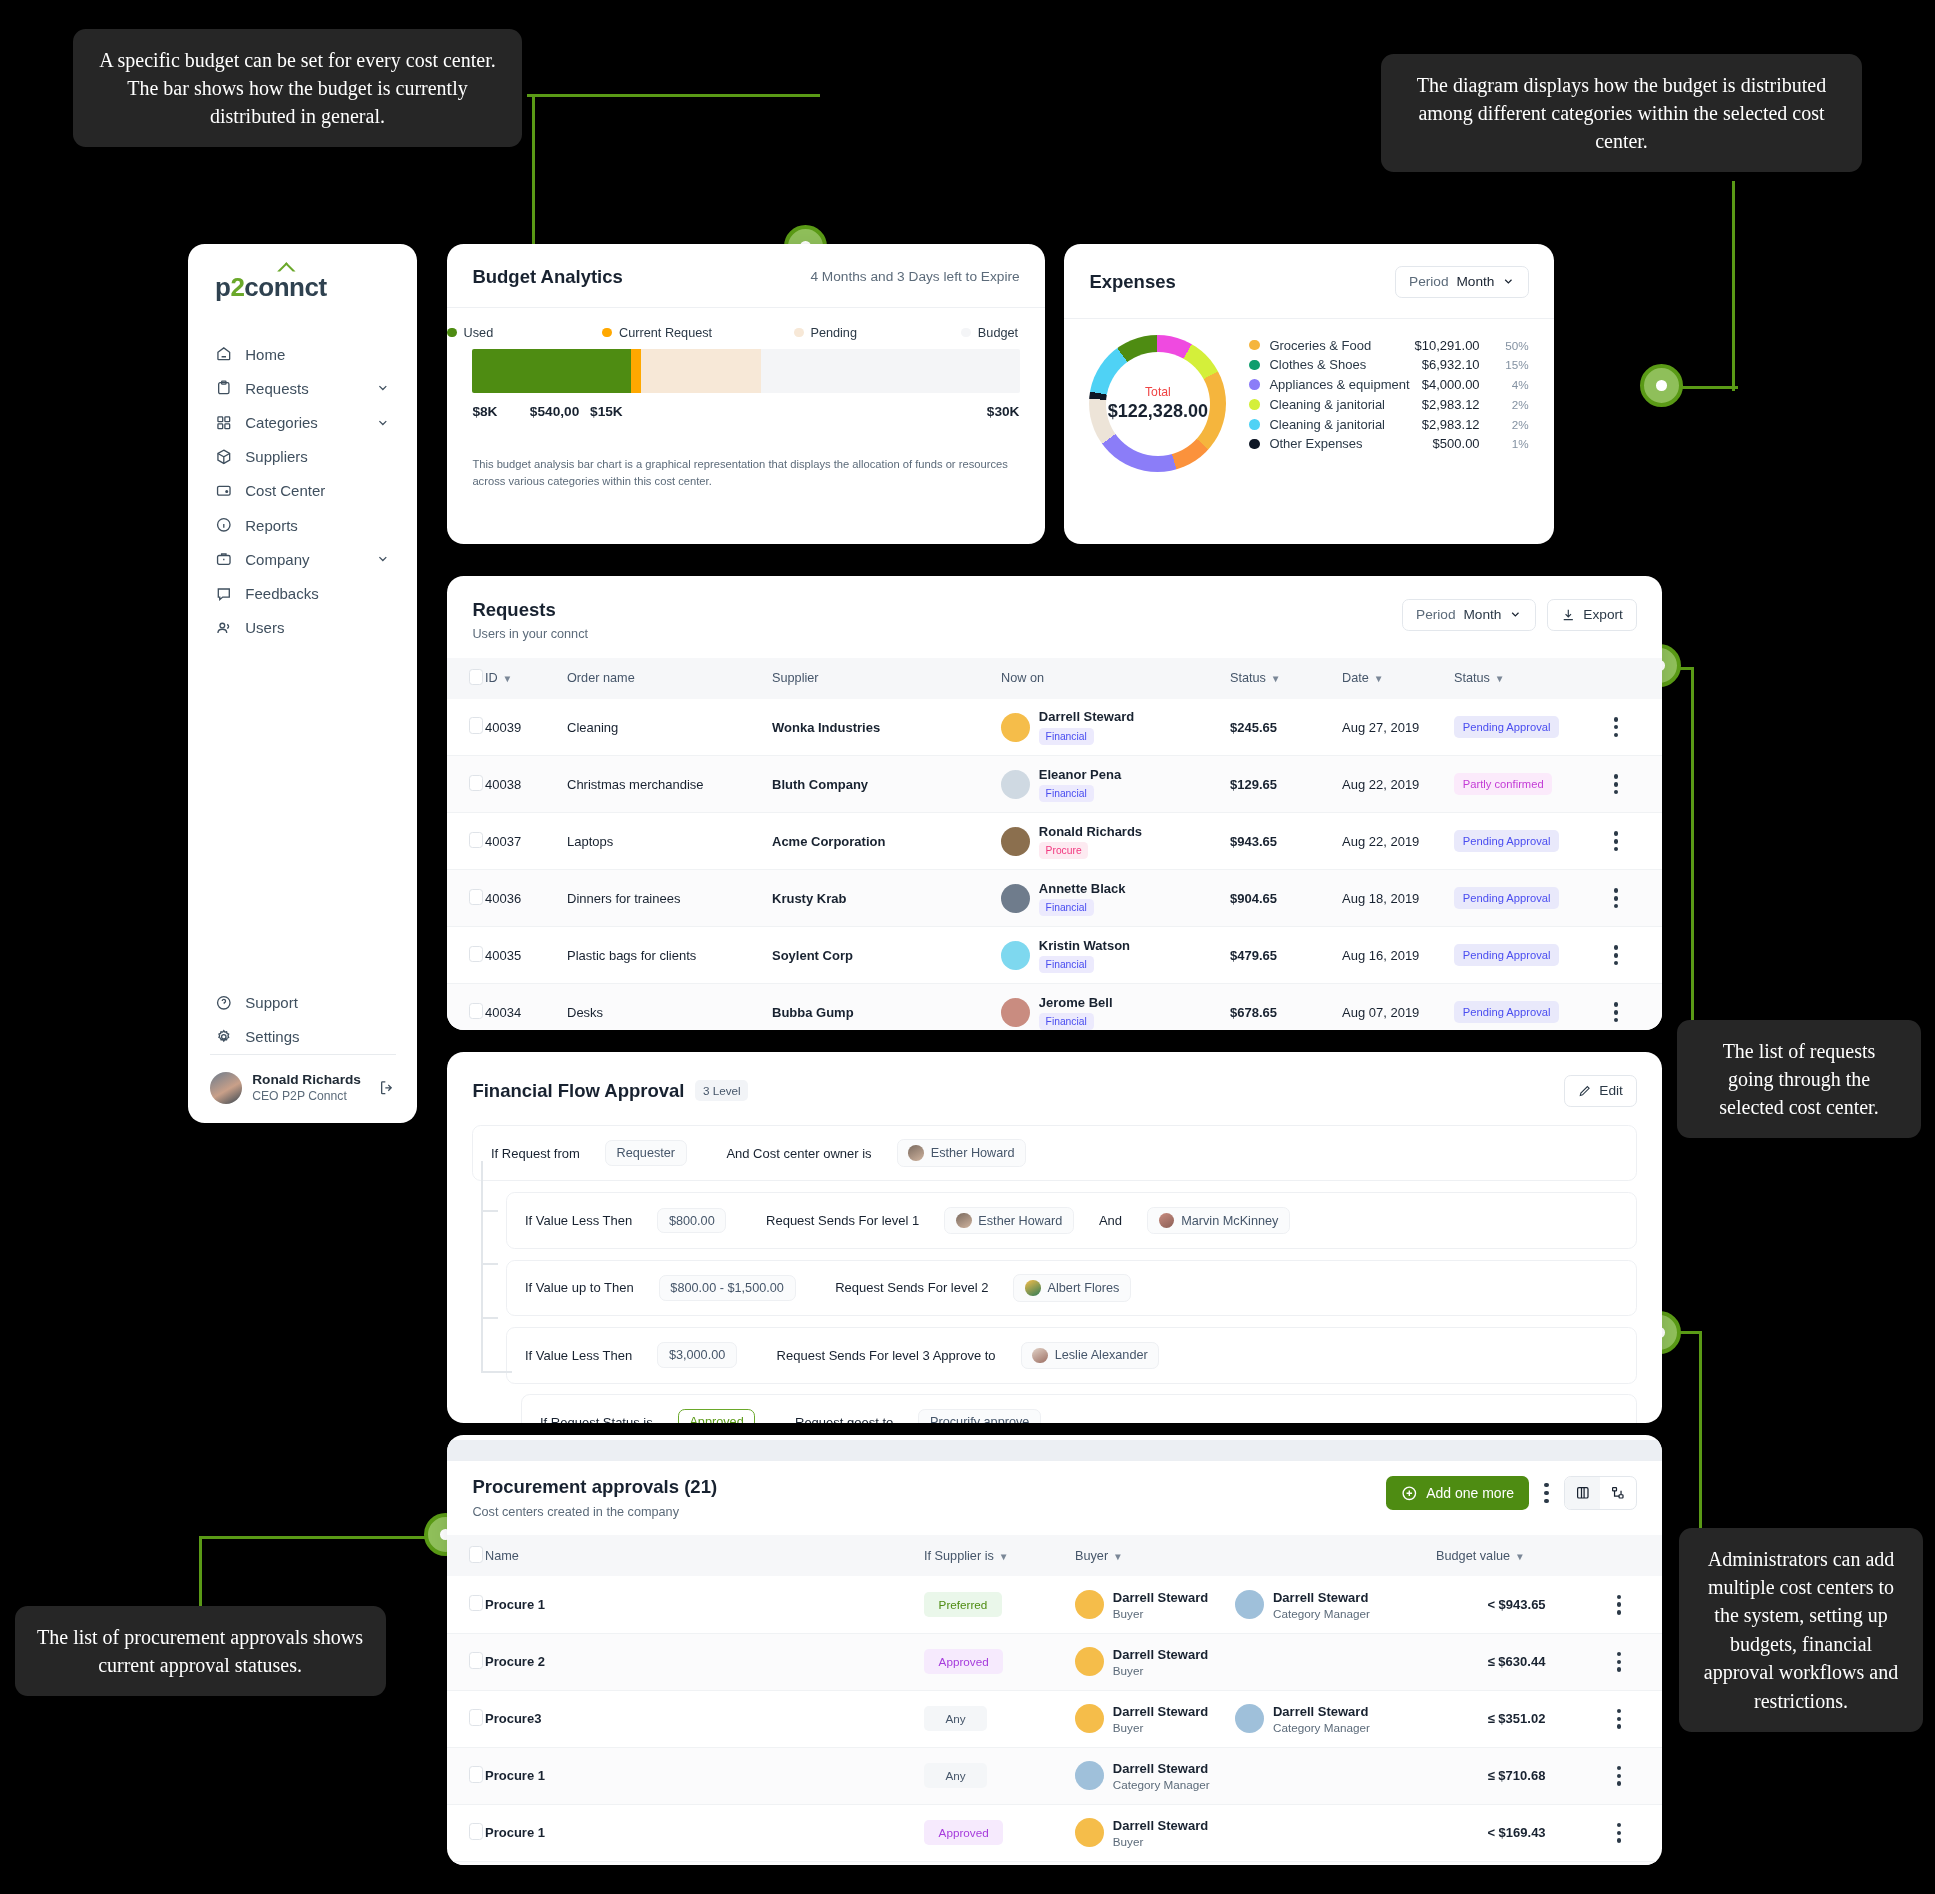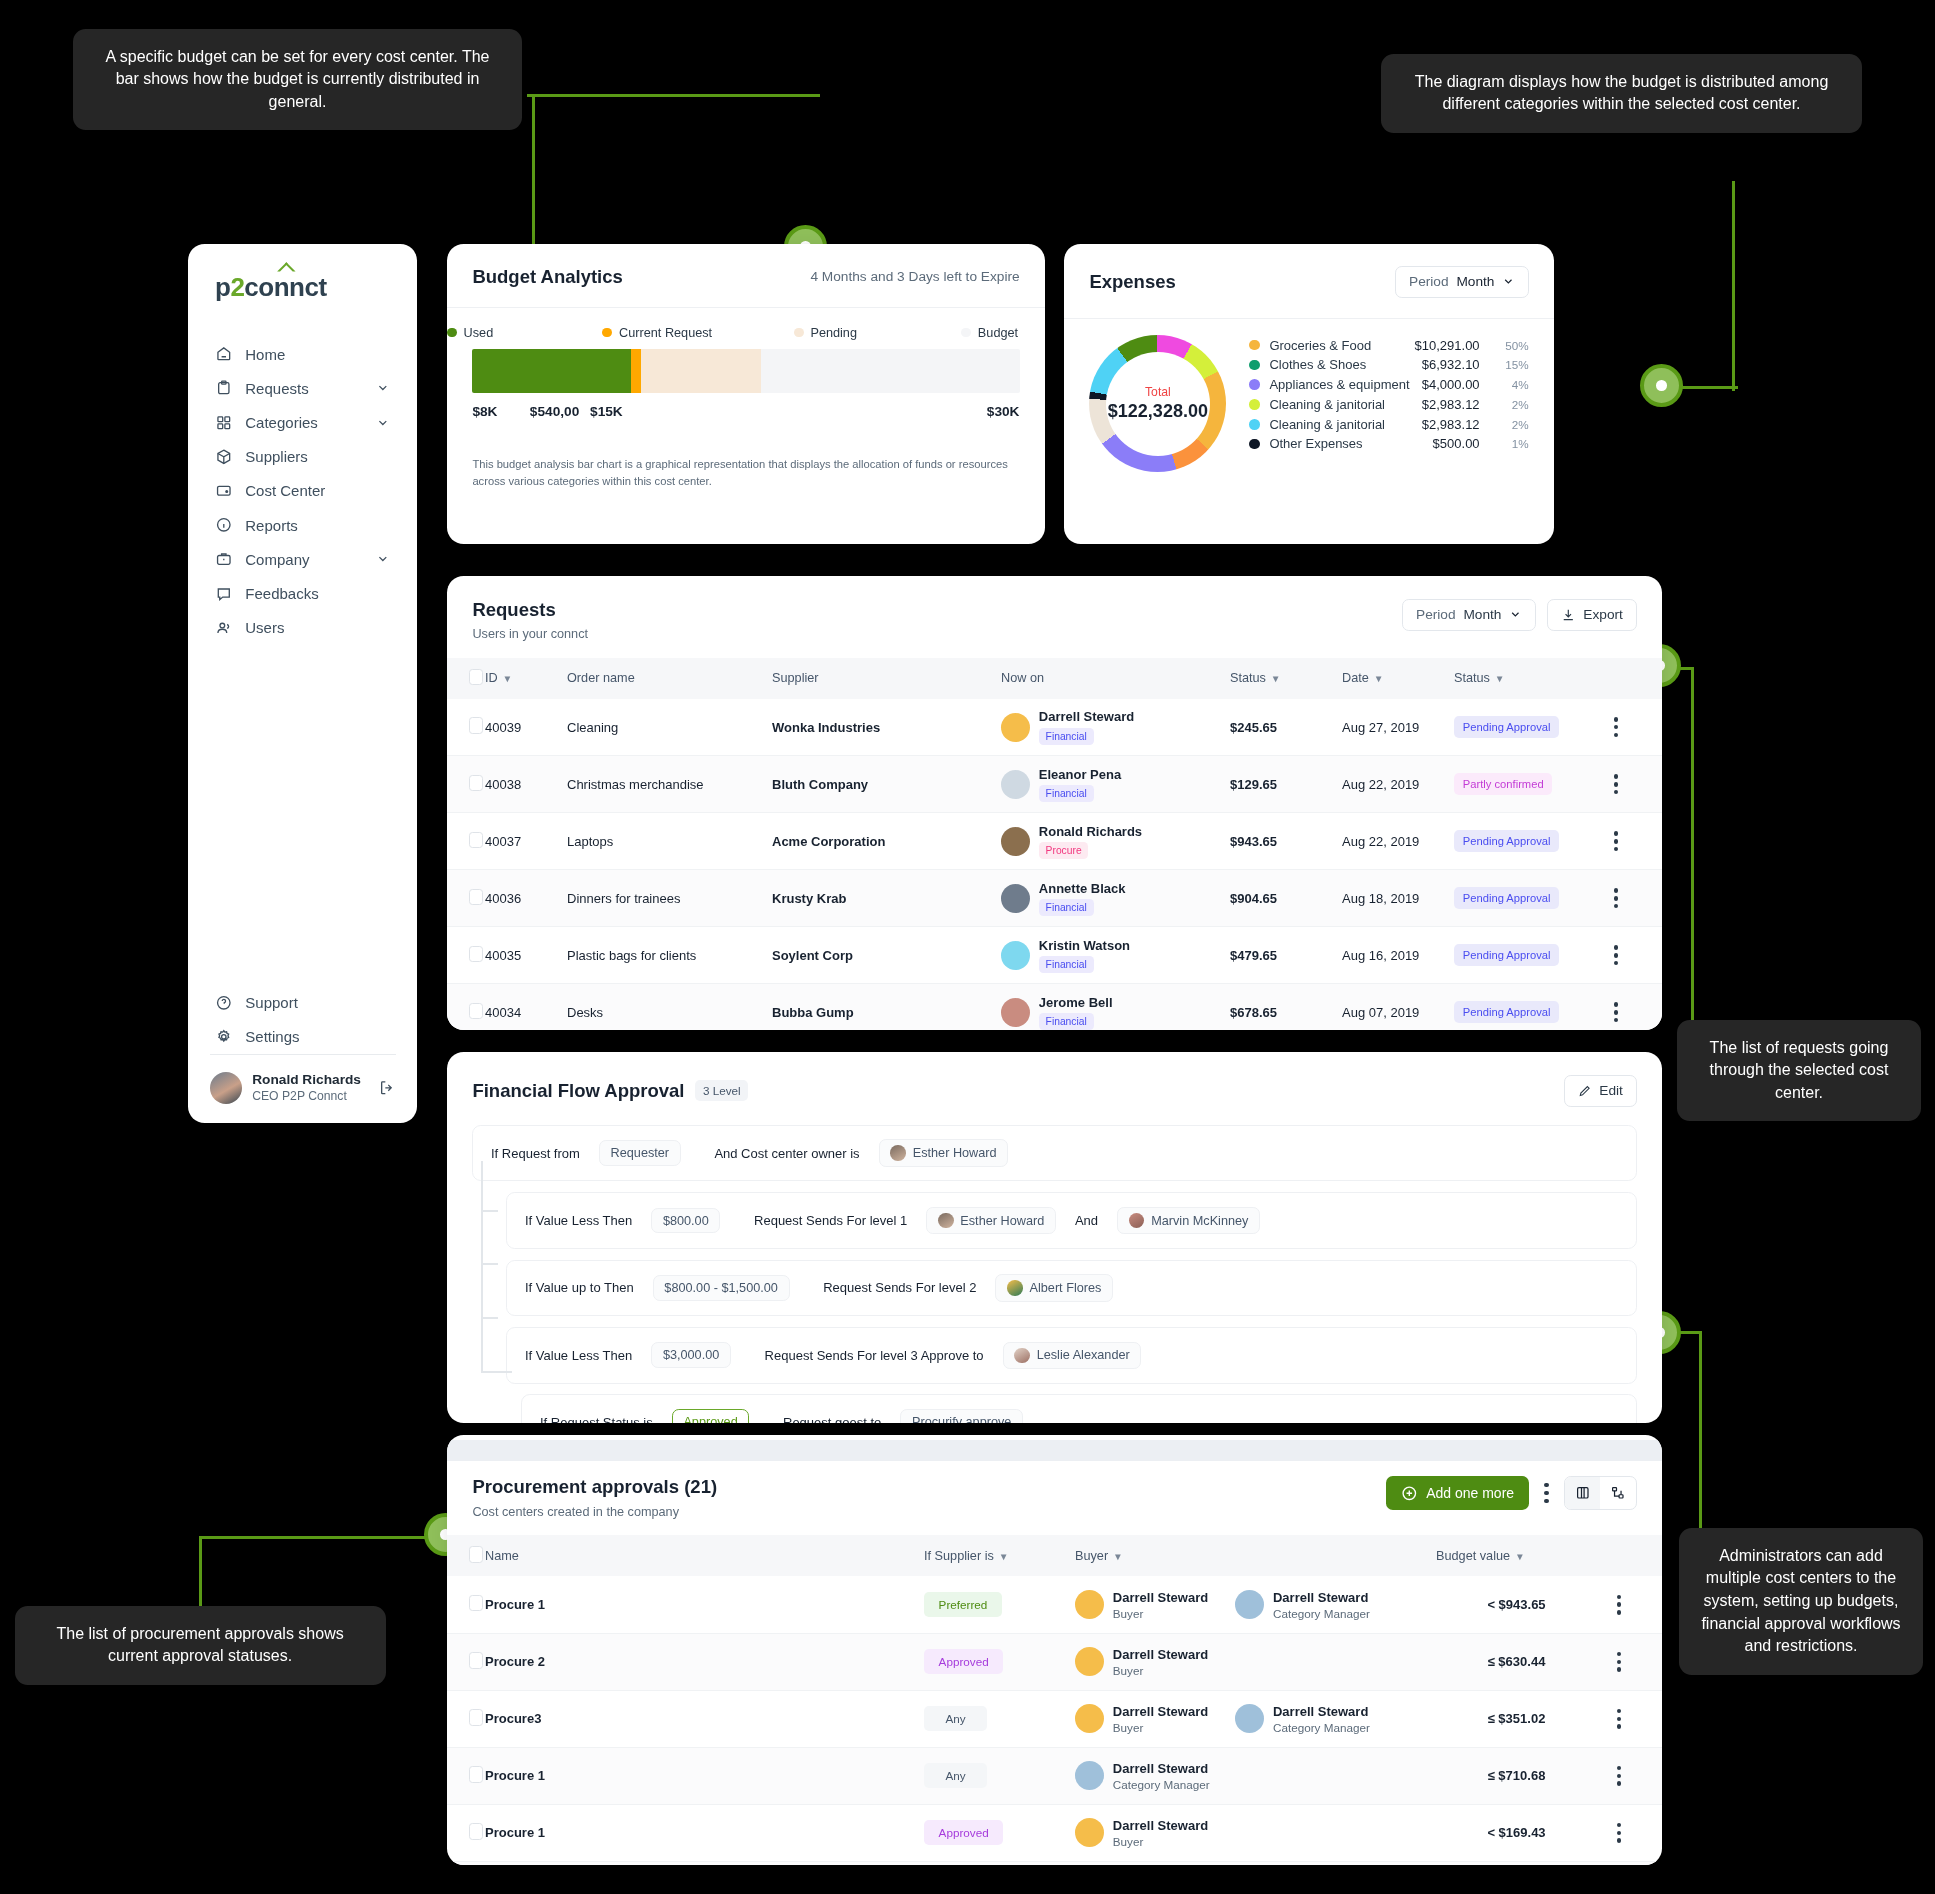--- a/index.html
+++ b/index.html
@@ -17,22 +17,22 @@
     position:absolute; width:43px; height:43px; border-radius:50%;
     background:#8fbf5a; border:4.9px solid #5a9a16; display:flex;
     align-items:center; justify-content:center;
   }
   .dot-inner { width:10.7px; height:10.7px; border-radius:50%; background:#ffffff; }
 
   
   .callout {
     position:absolute; background:#262626; color:#fff;
     border-radius:12.7px; padding:16.6px 20.5px;
-    font-size:16px; line-height:1.42; text-align:center;
-    font-family:Liberation Sans, sans-serif;
+    font-size:20px; line-height:1.42; text-align:center;
+    font-family:Liberation Serif, serif;
   }
 
   
   .card {
     position:absolute; background:#fff; border-radius:16.6px;
     box-shadow:0 2.9px 16.6px rgba(0,0,0,.10);
     overflow:hidden;
   }
 
   
@@ -146,21 +146,21 @@
   
   #flow { left:447px; top:1052px; width:1215px; height:371px; }
   .flow-head { display:flex; align-items:center; padding:22.5px 25.4px 0 25.4px; }
   .level-chip {
     background:#f2f4f7; color:#46566a; font-size:11.7px; padding:3.9px 7.8px;
     border-radius:4.9px; margin-left:10.7px;
   }
   .flow-body { padding:17.6px 25.4px 0 25.4px; position:relative; }
   .flow-row {
     border:1px solid #eef0f3; border-radius:8.8px;
-    display:flex; align-items:center; gap:19px;
+    display:flex; align-items:center; gap:25px;
     padding:13.7px 17.6px; margin-bottom:10.7px; font-size:13px; color:#182230;
   }
   .flow-row.ind1 { margin-left:34px; }
   .flow-row.ind2 { margin-left:49px; }
   .chip {
     border:1px solid #eef0f3; background:#fafbfc; border-radius:6.8px;
     padding:4.9px 10.7px; font-size:12.7px; color:#46566a;
     display:flex; align-items:center; gap:6.8px;
   }
   .chip.green { border-color:#6aa82a; color:#5a9a16; background:#fff; }

